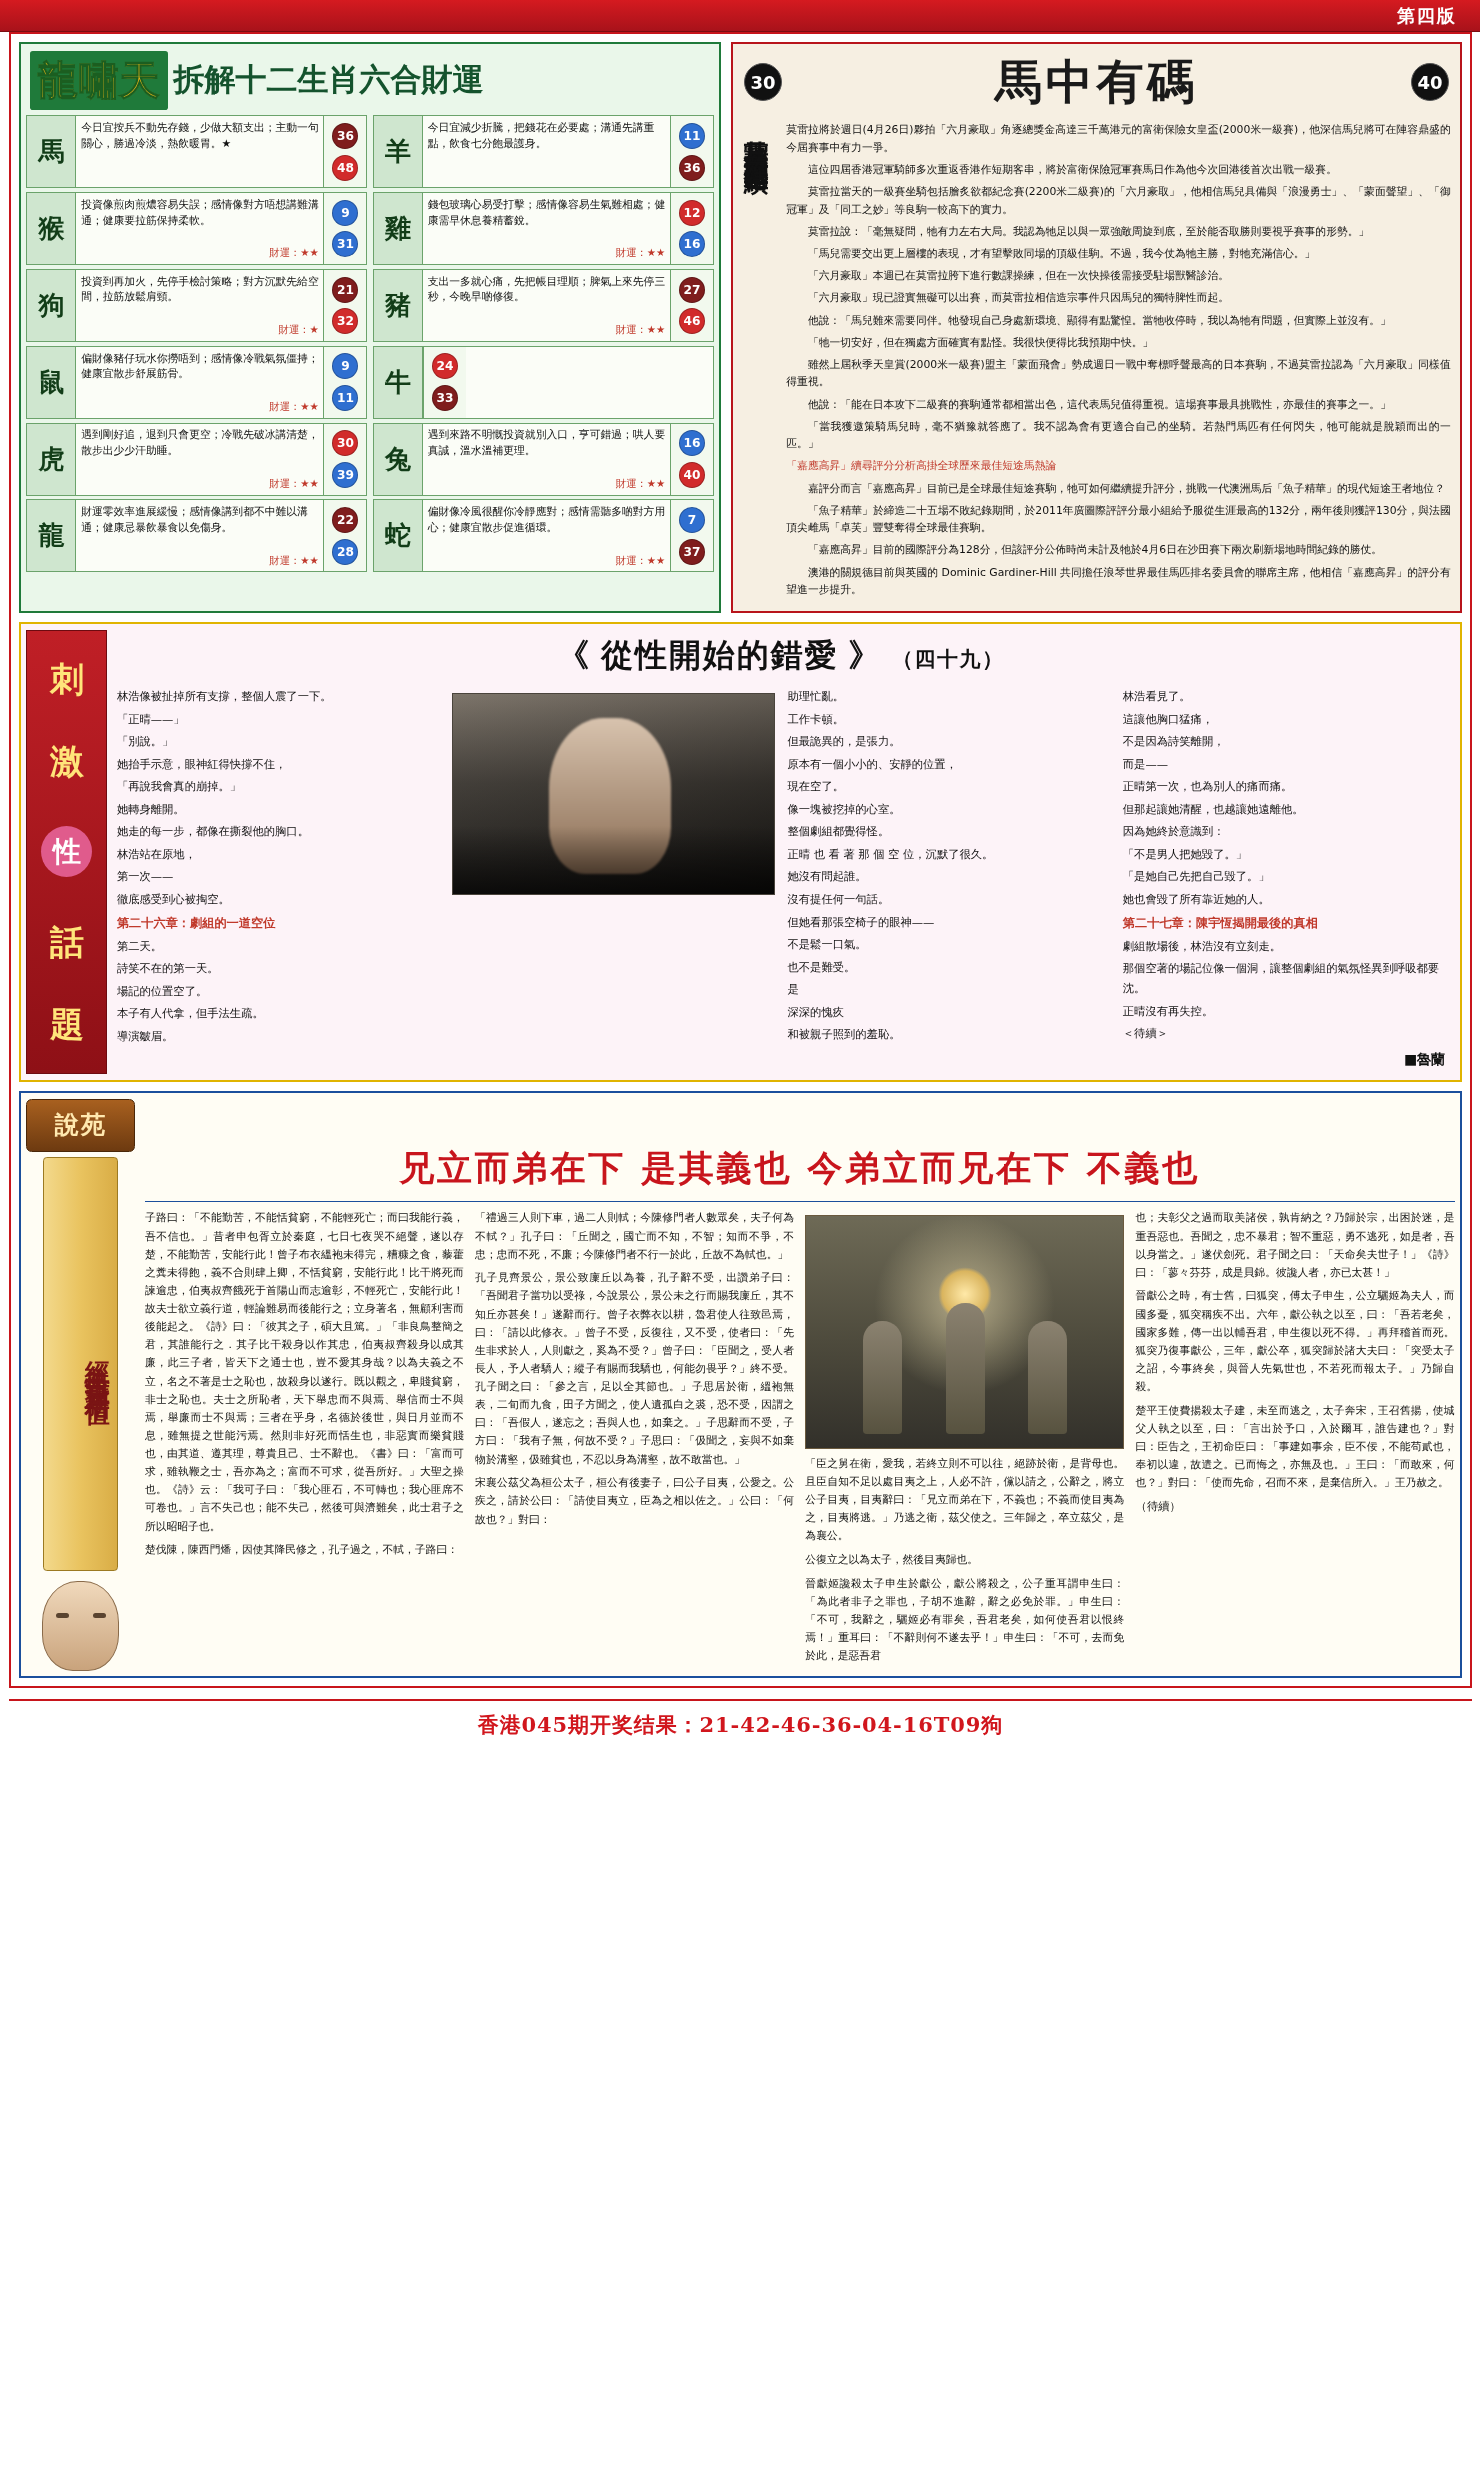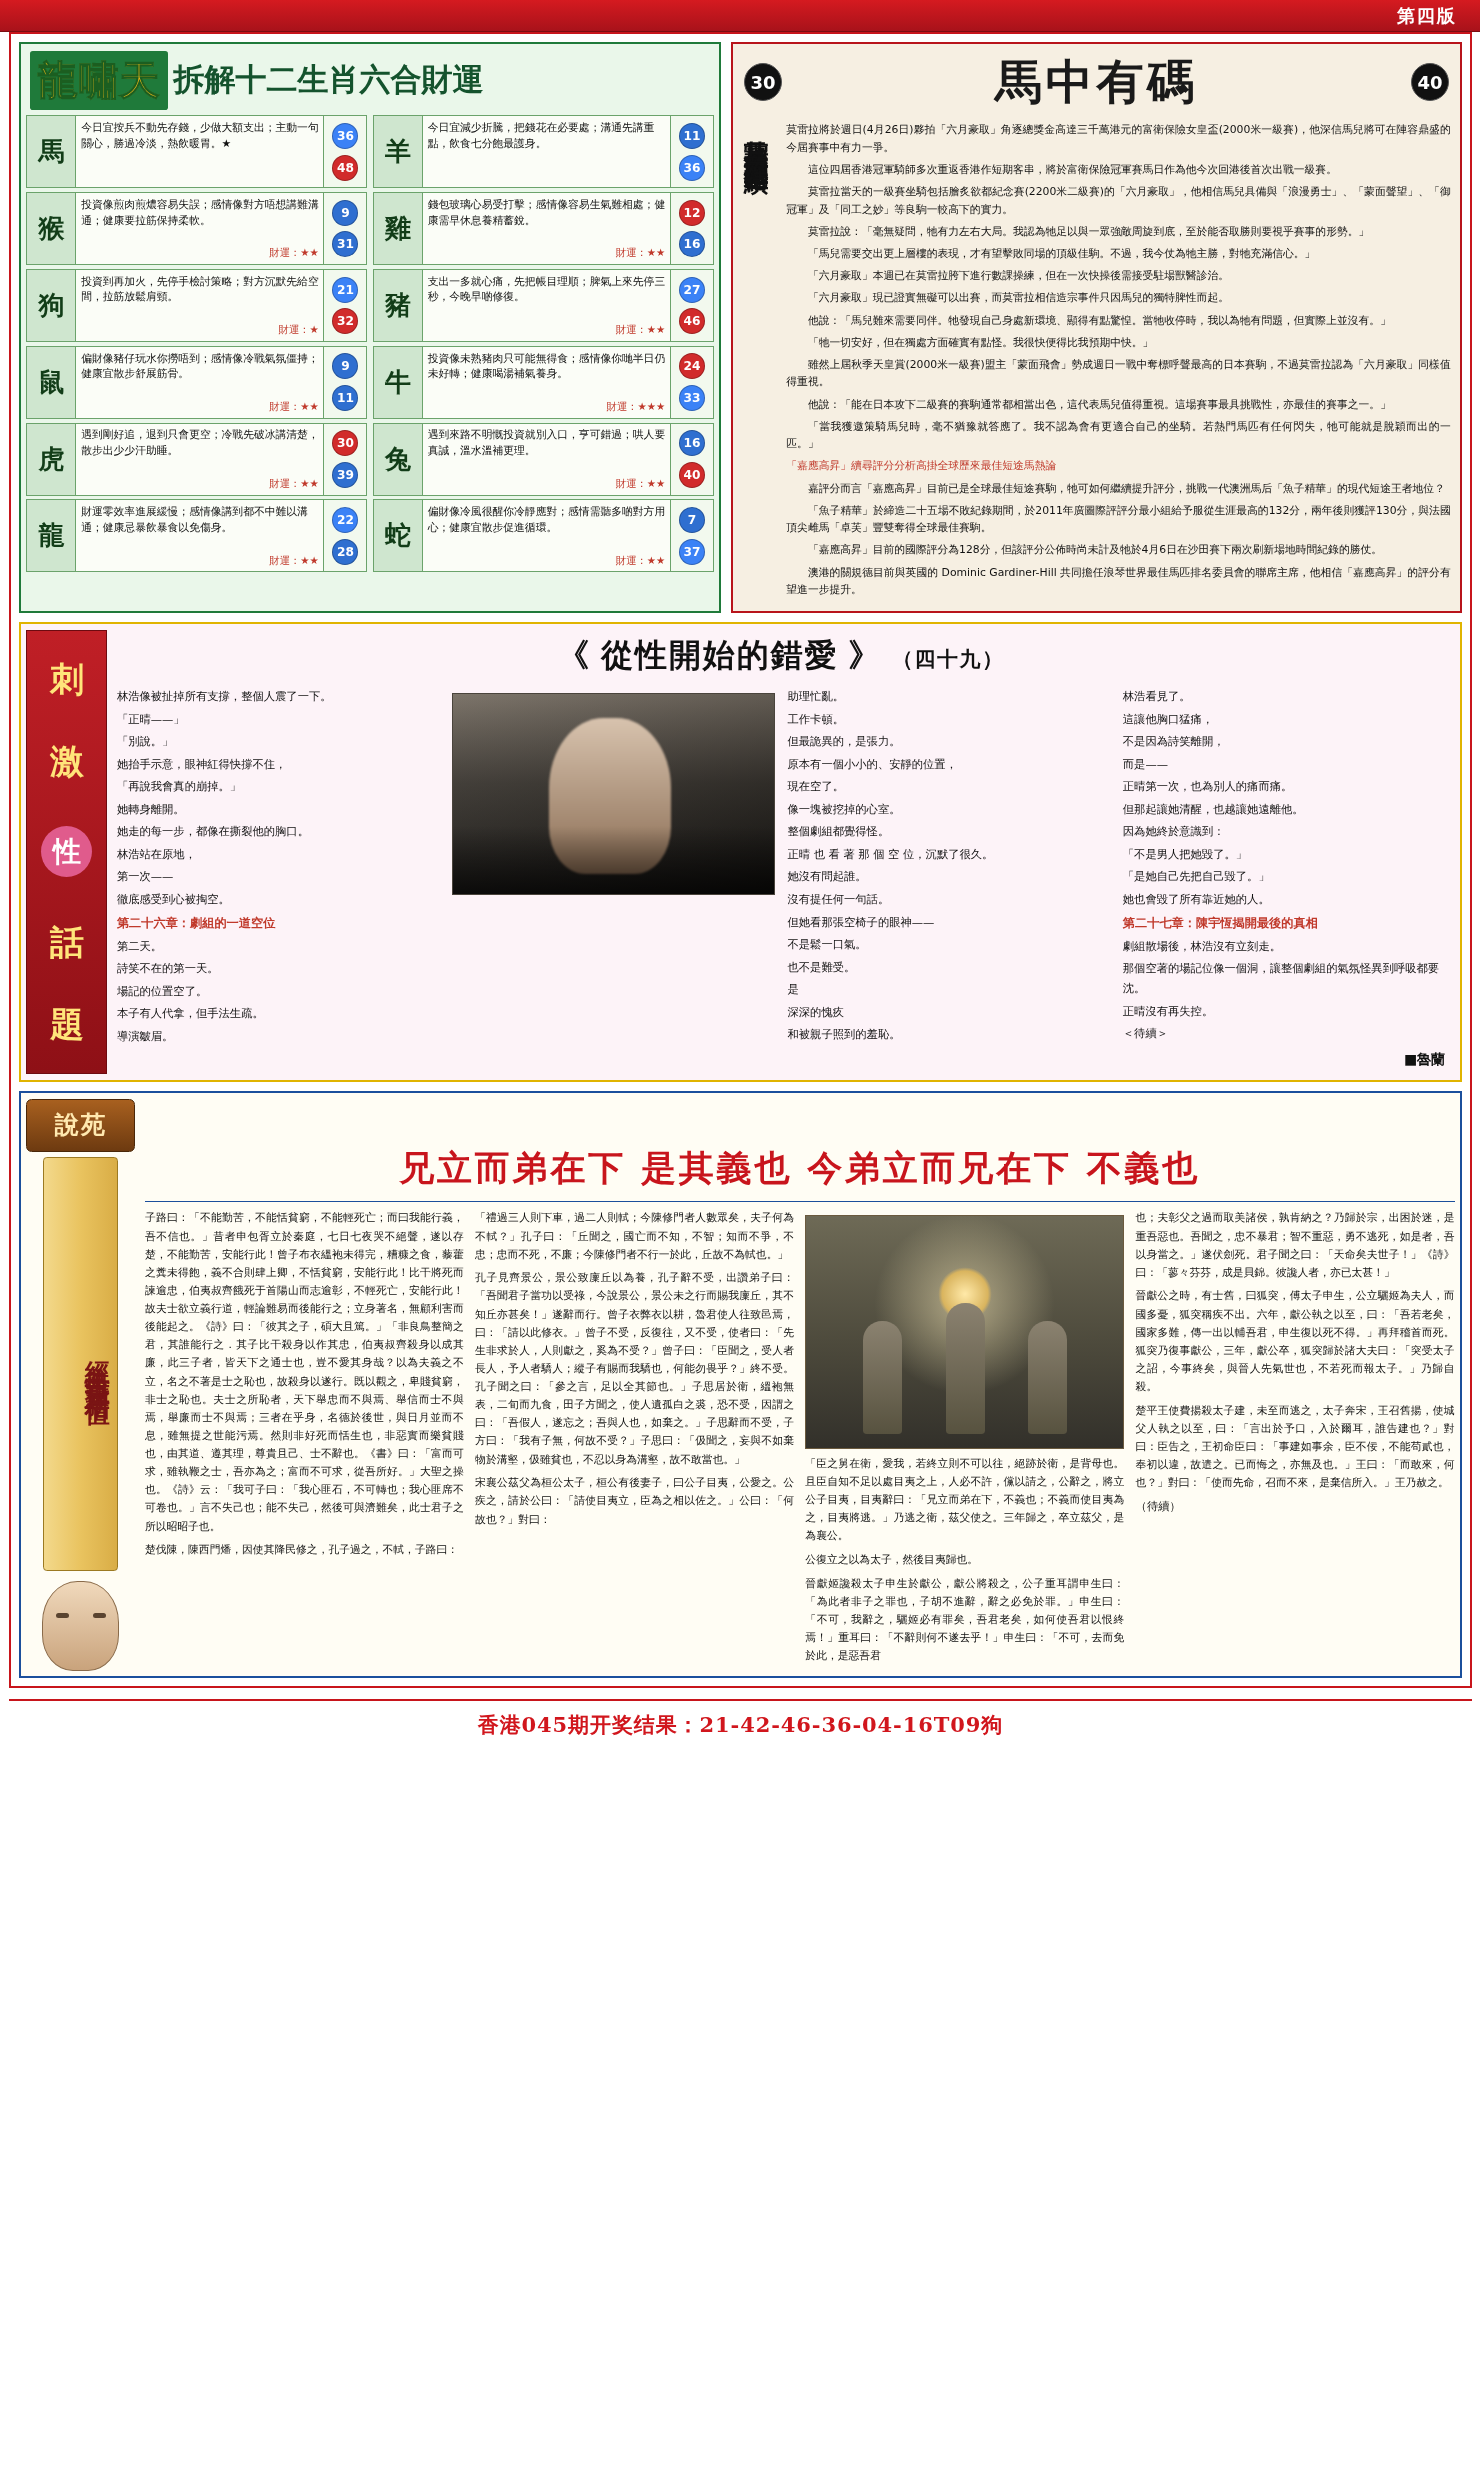--- a/index.html
+++ b/index.html
@@ -137,21 +137,21 @@
   }
   .ball {
     width: 26px; height: 26px;
     border-radius: 50%;
     display: flex; align-items: center; justify-content: center;
     font-size: 12.2px; font-weight: bold; color: #fff;
     border: 0.9px solid rgba(0,0,0,.25);
   }
   .ball.b-blue { background: #2f6fd0; }
   .ball.b-red  { background: #d12b2b; }
-  .ball.b-grn  { background: #3b82f6; }
+  .ball.b-grn  { background: #7f1d1d; }
   
   .hdr-right {
     display: flex;
     align-items: center;
     gap: 13px;
     padding: 1.9px 5.6px 5.6px 5.6px;
   }
   .circ {
     width: 38px; height: 38px; border-radius: 50%;
     background: #111; color: #fff; font-size: 18px; font-weight: bold;
@@ -524,24 +524,20 @@
                 <div class="z-fort">財運：★★</div>
               </div>
               <div class="z-nums">
                 <div class="ball b-grn">27</div>
                 <div class="ball b-red">46</div>
               </div>
             </div>
 
             <div class="z-row">
               <div class="z-name">牛</div>
-              <div class="z-text">
-                <div>投資像未熟豬肉只可能無得食；感情像你哋半日仍未好轉；健康喝湯補氣養身。</div>
-                <div class="z-fort">財運：★★★</div>
-              </div>
               <div class="z-nums">
                 <div class="ball b-red">24</div>
                 <div class="ball b-grn">33</div>
               </div>
             </div>
 
             <div class="z-row">
               <div class="z-name">兔</div>
               <div class="z-text">
                 <div>遇到來路不明慨投資就別入口，亨可錯過；哄人要真誠，溫水溫補更理。</div>

